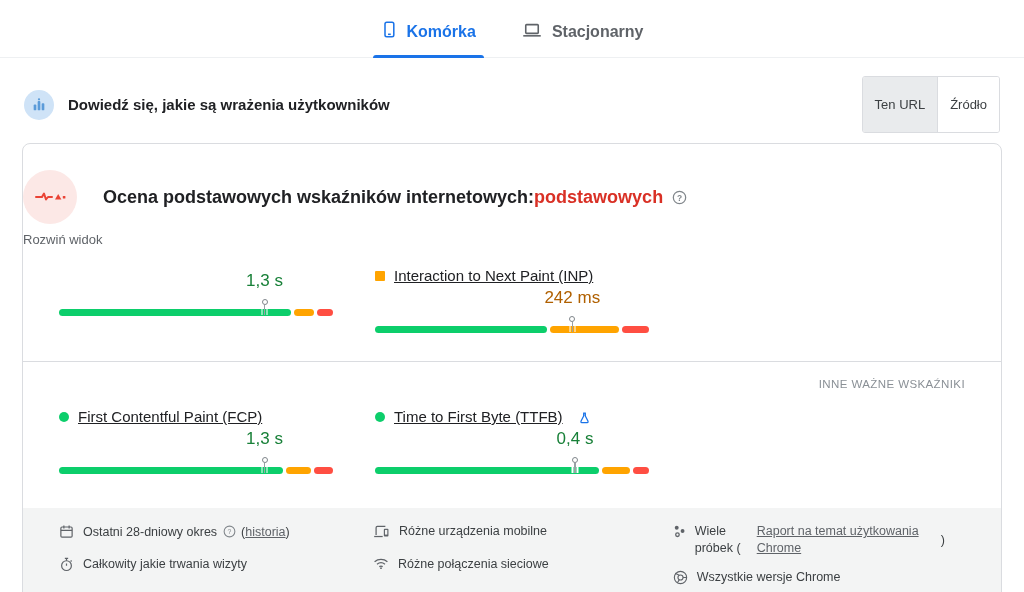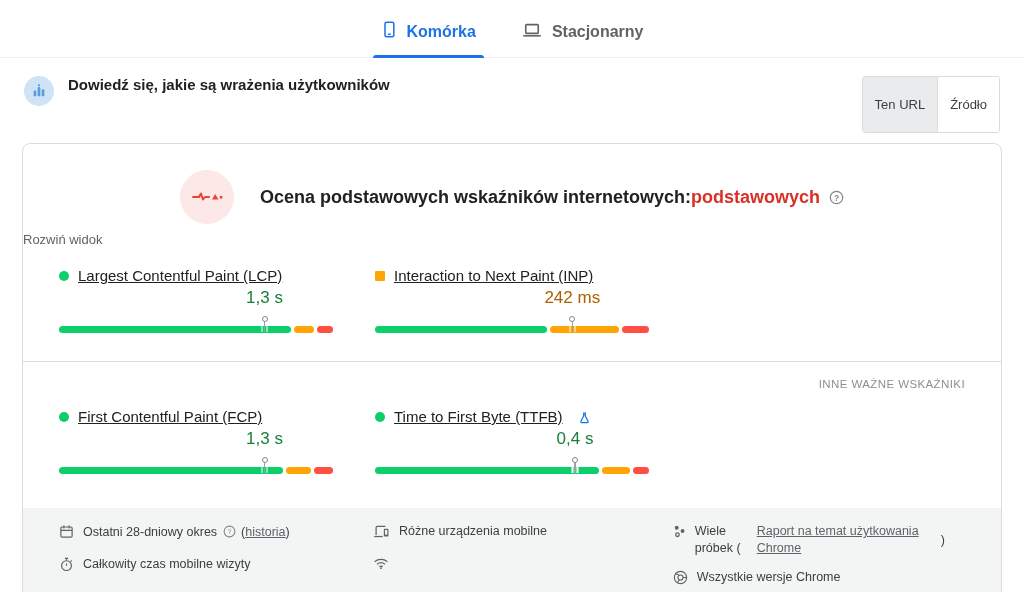--- a/index.html
+++ b/index.html
@@ -9,34 +9,34 @@
   
   .tabs { display: flex; justify-content: center; gap: 30px; padding-top: 14px;
     border-bottom: 1px solid #eef0f2; }
   .tab { display: flex; align-items: center; gap: 10px; padding: 6px 8px 14px;
     font-size: 16px; font-weight: 700; color: #5f6368; position: relative; cursor: pointer; }
   .tab.active { color: #1a73e8; }
   .tab.active::after { content:""; position:absolute; left:0; right:0; bottom:-1px;
     height:3px; background:#1a73e8; border-radius:3px 3px 0 0; }
 
   
-  .page-head { display:flex; gap:14px; padding:18px 24px 0 24px; }
+  .page-head { display:flex; align-items:center; gap:14px; padding:18px 24px 0 24px; }
   .ux-circle { width:30px; height:30px; border-radius:50%; background:#cfe3f7;
     display:flex; align-items:center; justify-content:center; flex:0 0 auto; }
   .page-title { font-size:15px; font-weight:700; color:#202124; }
   .toggle { display:flex; margin-left:auto; border:1px solid #dadce0; border-radius:3px;
     overflow:hidden; font-size:13px; color:#3c4043; }
   .toggle .opt { padding:20px 12px; background:#fff; cursor:pointer; white-space:nowrap; }
   .toggle .opt.active { background:#e9ebed; }
   .toggle .opt + .opt { border-left:1px solid #dadce0; }
 
   
   .card { margin:10px 22px 0; height:464px; border:1px solid #dadce0; border-radius:8px;
     display:flex; flex-direction:column; background:#fff; }
-  .assess { display:flex; align-items:center; justify-content:center; gap:26px; margin-top:26px; }
+  .assess { display:flex; align-items:center; gap:26px; margin-top:26px; }
   .cwv-circle { width:54px; height:54px; border-radius:50%; background:#fce8e6;
     display:flex; align-items:center; justify-content:center; }
   .assess-text { font-size:18px; font-weight:700; color:#202124; display:flex; align-items:center; }
   .verdict { color:#d93025; }
   .help { margin-left:9px; display:inline-flex; cursor:pointer; }
   .expand { padding-right:30px; margin-top:8px; font-size:13px;
     color:#5f6368; cursor:pointer; }
 
   
   .metrics { display:grid; grid-template-columns:1fr 1fr 1fr; column-gap:42px;
@@ -137,24 +137,20 @@
           </svg>
       </span>
     </div>
   </div>
 
   <div class="expand">Rozwiń widok</div>
 
   <div class="metrics">
 
     <div class="metric">
-      <div class="metric-head">
-        <span class="bullet good"></span>
-        <a class="metric-link">Largest Contentful Paint (LCP)</a>
-      </div>
       <div class="metric-valuebox">
         <span class="value good" style="left: 75%;">1,3 s</span>
       </div>
       <div class="bar">
         <span class="seg g" style="width: 85%;"></span>
         <span class="seg o" style="width: 7%;"></span>
         <span class="seg r" style="width: 6%;"></span>
         <span class="marker" style="left: 75%;">
             <span class="mc"></span>
             <span class="ms"></span>
@@ -254,21 +250,21 @@
           <span>(</span><a class="flink">historia</a><span>)</span>
         </span>
       </div>
       <div class="foot-item">
         <span class="ficon">
           <svg width="15" height="15" viewBox="0 0 20 20" fill="none" stroke="#5f6368" stroke-width="1.6">
               <circle cx="10" cy="11.5" r="6.5"></circle>
               <path d="M10 8.5v3.2M7.8 1.8h4.4M10 1.8v3.2M15.5 6l1.3-1.3"></path>
             </svg>
         </span>
-        <span>Całkowity czas mobilne wizyty</span>
+        <span>Całkowity jakie trwania wizyty</span>
       </div>
     </div>
 
     <div>
       <div class="foot-item">
         <span class="ficon">
           <svg width="17" height="15" viewBox="0 0 22 18" fill="none" stroke="#5f6368" stroke-width="1.6">
               <path d="M4 13.5V4.2A1.7 1.7 0 0 1 5.7 2.5H16"></path>
               <path d="M1.5 15.5h11"></path>
               <rect x="14" y="5.5" width="6" height="10" rx="1.2" fill="#5f6368" stroke="none"></rect>
@@ -279,20 +275,21 @@
       </div>
       <div class="foot-item">
         <span class="ficon">
           <svg width="16" height="13" viewBox="0 0 20 15" fill="none" stroke="#5f6368" stroke-width="1.6">
               <path d="M2 5.2a12.5 12.5 0 0 1 16 0"></path>
               <path d="M5 8.4a8.2 8.2 0 0 1 10 0"></path>
               <path d="M7.9 11.4a4.2 4.2 0 0 1 4.2 0"></path>
               <circle cx="10" cy="13.3" r="1.1" fill="#5f6368" stroke="none"></circle>
             </svg>
         </span>
+        <span>Różne połączenia sieciowe</span>
       </div>
     </div>
 
     <div>
       <div class="foot-item">
         <span class="ficon">
           <svg width="13" height="14" viewBox="0 0 14 15">
               <circle cx="4" cy="4" r="2.1" fill="#5f6368"></circle>
               <circle cx="10.3" cy="7.5" r="2.1" fill="#5f6368"></circle>
               <circle cx="4.8" cy="11.5" r="1.9" fill="none" stroke="#5f6368" stroke-width="1.4"></circle>

